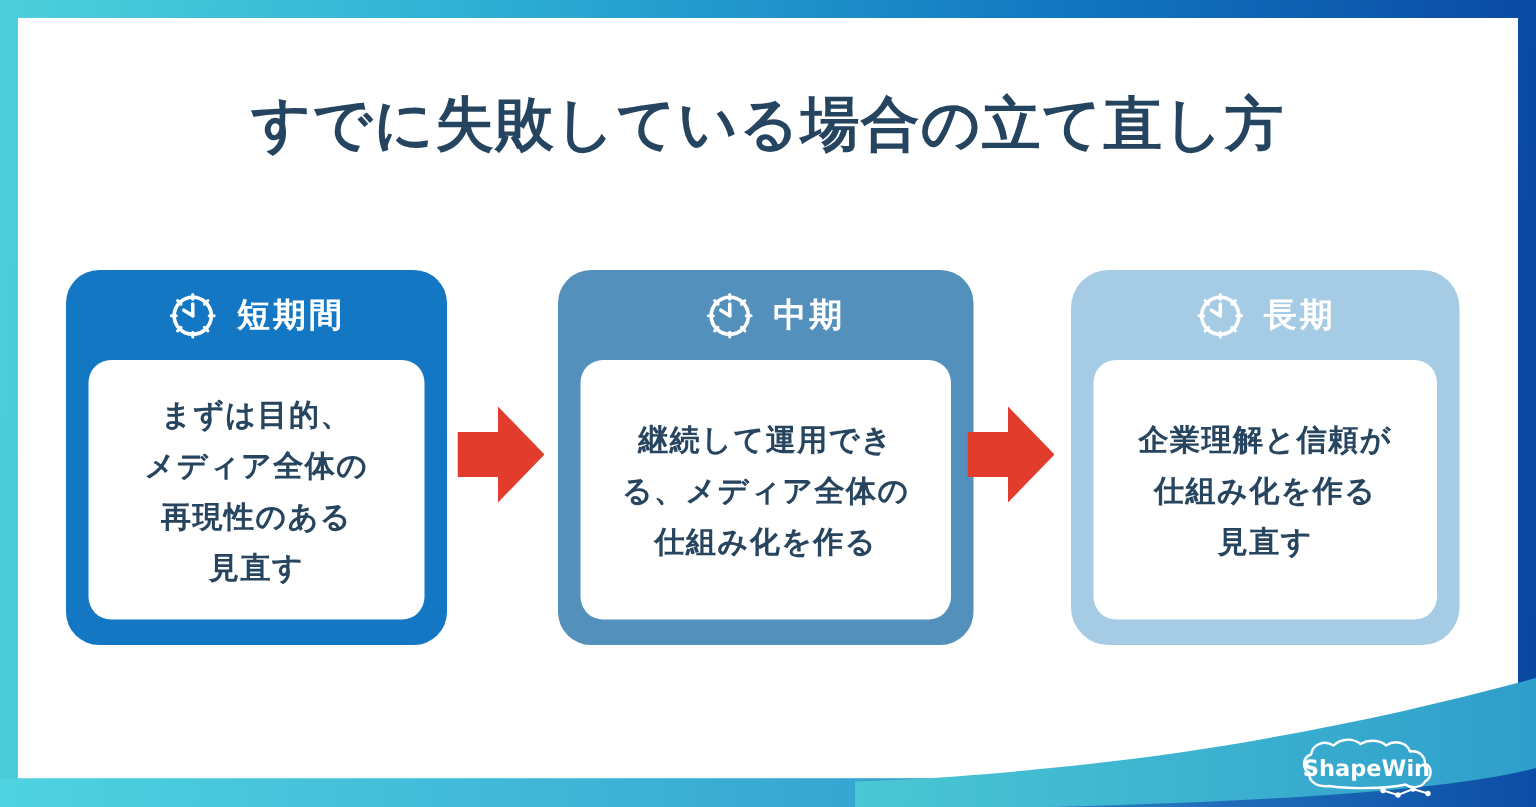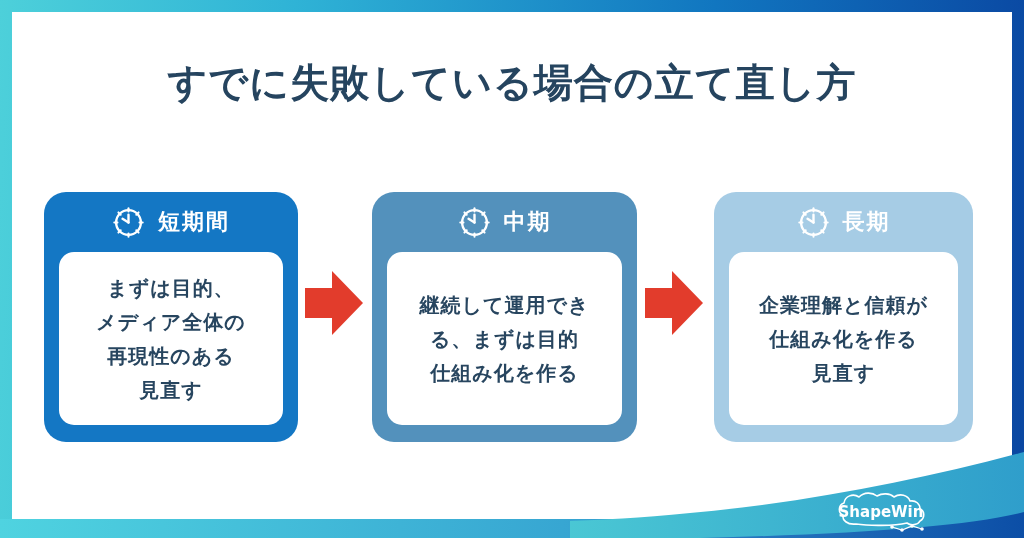--- a/index.html
+++ b/index.html
@@ -10,43 +10,43 @@
   }
   .content{
     position:absolute;left:12px;top:12px;right:12px;bottom:19px;
     background:#ffffff;z-index:1;
   }
   .page-title{
     position:absolute;left:0;top:56px;width:1024px;z-index:3;
     text-align:center;font-size:39px;font-weight:800;color:#25445f;
     letter-spacing:1px;
   }
-  .card{position:absolute;top:180px;height:250px;border-radius:22px;z-index:3;margin-top:12px;}
+  .card{position:absolute;top:180px;height:250px;border-radius:22px;z-index:3;}
   .card1{left:44px;width:254px;}
   .card2{left:372px;width:265px;}
-  .card3{left:714px;width:259px;}
+  .card3{left:714px;width:259px;border-radius:25px;}
   .card-header{
     height:60px;display:flex;align-items:center;justify-content:center;gap:13px;
   }
   .card-header .label{font-size:22px;font-weight:800;color:#ffffff;letter-spacing:2px;}
   .clock{width:33px;height:33px;display:block;}
   .card-inner{
     position:absolute;left:15px;right:15px;top:60px;bottom:17px;
     background:#ffffff;border-radius:15px;
     display:flex;align-items:center;justify-content:center;text-align:center;
   }
   .card-body{
     font-size:20px;font-weight:700;color:#27455f;line-height:1.7;
     white-space:pre-line;letter-spacing:1px;
   }
   .arrow{position:absolute;top:271px;width:58px;height:64px;z-index:3;}
   .arrow1{left:305px;}
   .arrow2{left:645px;}
   .bottom-art{position:absolute;left:0;top:0;width:1024px;height:538px;z-index:2;pointer-events:none;}
-  .logo{position:absolute;left:834px;top:490px;width:108px;height:44px;z-index:4;}
+  .logo{position:absolute;left:864px;top:490px;width:108px;height:44px;z-index:4;}
 </style>
 </head>
 <body>
 
 <div class="content"></div>
 
 <div class="page-title">すでに失敗している場合の立て直し方</div>
 
 <div class="card card1" style="background: rgb(20, 119, 196);">
   <div class="card-header">
@@ -76,21 +76,21 @@
 メディア全体の
 再現性のある
 見直す</div>
   </div>
 </div>
 
 <svg class="arrow arrow1" viewBox="0 0 58 64">
   <polygon points="0,17 27,17 27,0 58,32 27,64 27,47 0,47" fill="#e23c2c"></polygon>
 </svg>
 
-<div class="card card2" style="background: rgb(83, 145, 188);">
+<div class="card card2" style="background: rgb(83, 145, 188); padding-left: 12px;">
   <div class="card-header">
     <svg class="clock" viewBox="0 0 36 36">
       <g stroke="#ffffff" stroke-linecap="round" fill="none">
         <circle cx="18" cy="18" r="13.5" stroke-width="2.6"></circle>
         <g stroke-width="2.2">
           <line x1="18" y1="2.5" x2="18" y2="6"></line>
             <line x1="18" y1="30" x2="18" y2="33.5"></line>
           <line x1="2.5" y1="18" x2="6" y2="18"></line>
             <line x1="30" y1="18" x2="33.5" y2="18"></line>
           <line x1="7" y1="7" x2="9.5" y2="9.5"></line>
@@ -101,21 +101,21 @@
         <g stroke-width="2.6">
           <line x1="18" y1="18" x2="18" y2="9.5"></line>
           <line x1="18" y1="18" x2="11.5" y2="14"></line>
         </g>
       </g>
     </svg>
     <span class="label">中期</span>
   </div>
   <div class="card-inner">
     <div class="card-body">継続して運用でき
-る、まずは目的
+る、メディア全体の
 仕組み化を作る</div>
   </div>
 </div>
 
 <svg class="arrow arrow2" viewBox="0 0 58 64">
   <polygon points="0,17 27,17 27,0 58,32 27,64 27,47 0,47" fill="#e23c2c"></polygon>
 </svg>
 
 <div class="card card3" style="background: rgb(166, 204, 229);">
   <div class="card-header">

